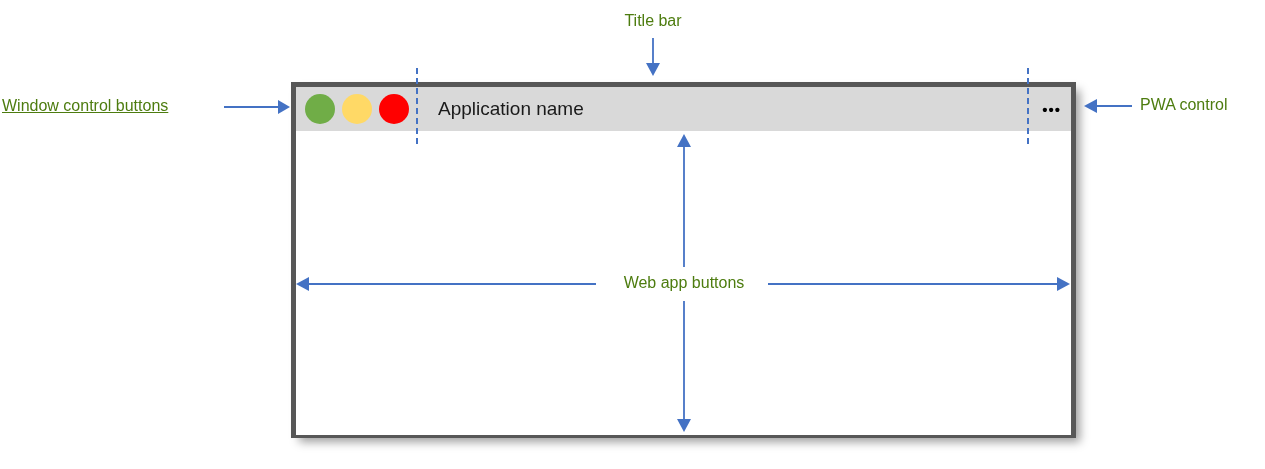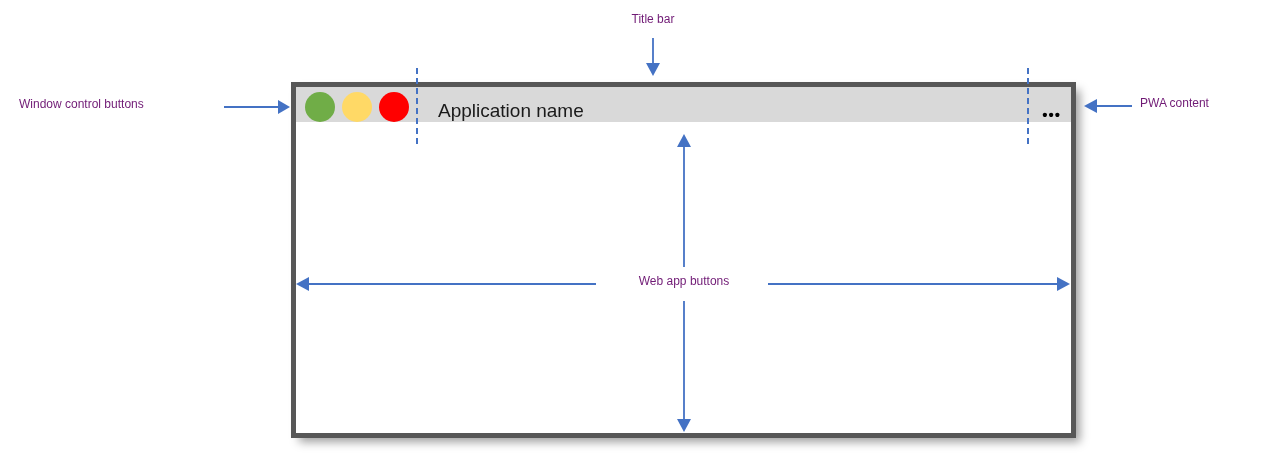--- a/index.html
+++ b/index.html
@@ -15,24 +15,24 @@
     position:absolute;
     left:291px;top:82px;
     width:785px;height:356px;
     box-sizing:border-box;
     border:5px solid #575757;
     background:#ffffff;
     box-shadow:6px 6px 9px -2px rgba(0,0,0,0.38);
     z-index:1;
   }
   .titlebar{
-    height:35px;
+    height:44px;
     background:#d9d9d9;
     display:flex;
-    align-items:flex-end;
+    align-items:center;
     padding-left:9px;
     box-sizing:border-box;
   }
   .circle{
     width:30px;height:30px;
     border-radius:50%;
     margin-right:7px;
     flex:0 0 auto;
   }
   .app-name{
@@ -68,27 +68,27 @@
     position:absolute;left:0;top:0;
     width:1265px;height:469px;
     z-index:2;
     pointer-events:none;
   }
   .arrows line{stroke:#4472c4;stroke-width:1.8;}
   .arrows polygon{fill:#4472c4;}
   
   .label{
     position:absolute;
-    font-size:12px;
-    color:#701a75;
+    font-size:16px;
+    color:#4d7c0f;
     white-space:nowrap;
     z-index:4;
   }
   .label-title-bar{left:601px;top:12px;width:104px;text-align:center;}
-  .label-wcb{left:19px;top:97px;}
+  .label-wcb{left:2px;top:97px;text-decoration:underline;}
   .label-pwa{left:1140px;top:96px;}
   .label-content{left:603px;top:274px;width:162px;text-align:center;}
 </style>
 </head>
 <body>
 
 <div class="canvas">
 
   <div class="app-window">
     <div class="titlebar">
@@ -131,16 +131,16 @@
     <g>
       <line x1="684" y1="146" x2="684" y2="267"></line>
       <polygon points="677,147 691,147 684,134"></polygon>
       <line x1="684" y1="301" x2="684" y2="420"></line>
       <polygon points="677,419 691,419 684,432"></polygon>
     </g>
   </svg>
 
   <div class="label label-title-bar">Title bar</div>
   <div class="label label-wcb">Window control buttons</div>
-  <div class="label label-pwa">PWA content</div>
+  <div class="label label-pwa">PWA control</div>
   <div class="label label-content">Web app buttons</div>
 
 </div>
 
 </body></html>

